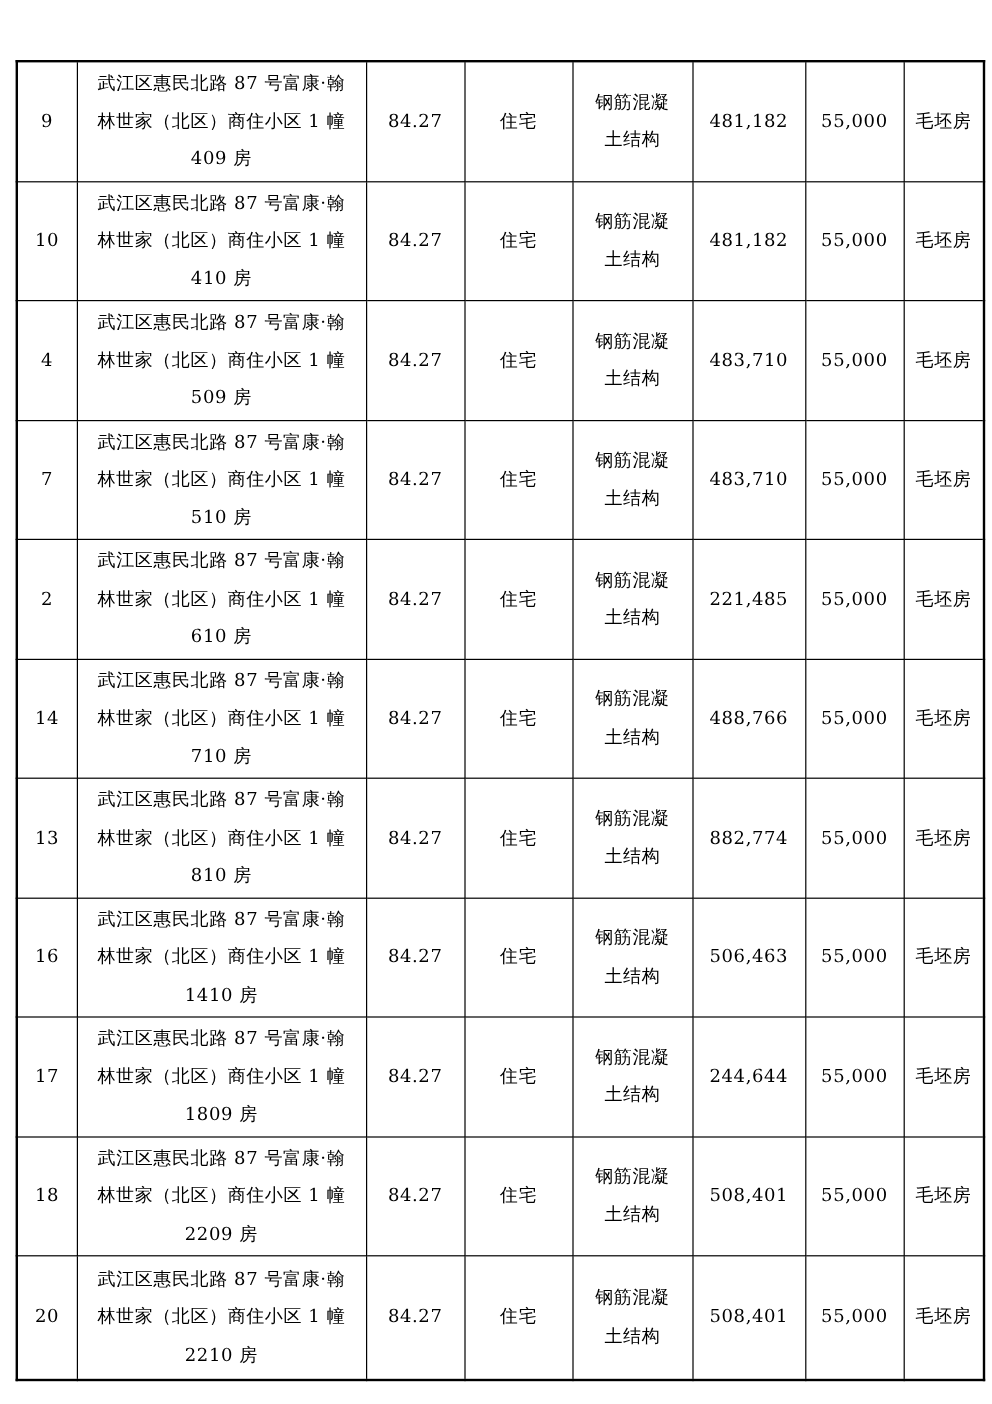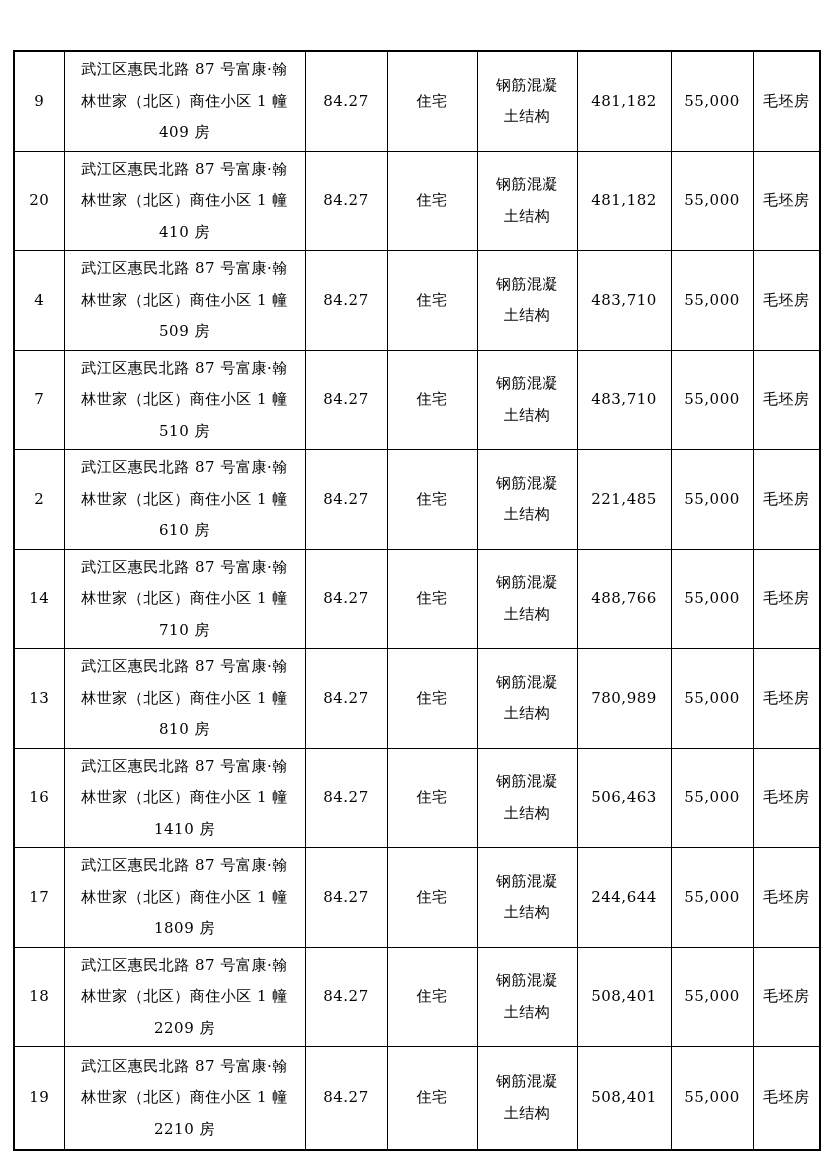--- a/index.html
+++ b/index.html
@@ -74,138 +74,138 @@
 409 房</td>
         <td class="num">84.27</td>
         <td>住宅</td>
         <td>钢筋混凝
 土结构</td>
         <td class="num">481,182</td>
         <td class="num">55,000</td>
         <td>毛坯房</td>
       </tr>
       <tr>
+        <td class="num">10</td>
+        <td>武江区惠民北路 87 号富康·翰
+林世家（北区）商住小区 1 幢
+410 房</td>
+        <td class="num">84.27</td>
+        <td>住宅</td>
+        <td>钢筋混凝
+土结构</td>
+        <td class="num">481,182</td>
+        <td class="num">55,000</td>
+        <td>毛坯房</td>
+      </tr>
+      <tr>
+        <td class="num">4</td>
+        <td>武江区惠民北路 87 号富康·翰
+林世家（北区）商住小区 1 幢
+509 房</td>
+        <td class="num">84.27</td>
+        <td>住宅</td>
+        <td>钢筋混凝
+土结构</td>
+        <td class="num">483,710</td>
+        <td class="num">55,000</td>
+        <td>毛坯房</td>
+      </tr>
+      <tr>
+        <td class="num">7</td>
+        <td>武江区惠民北路 87 号富康·翰
+林世家（北区）商住小区 1 幢
+510 房</td>
+        <td class="num">84.27</td>
+        <td>住宅</td>
+        <td>钢筋混凝
+土结构</td>
+        <td class="num">483,710</td>
+        <td class="num">55,000</td>
+        <td>毛坯房</td>
+      </tr>
+      <tr>
+        <td class="num">2</td>
+        <td>武江区惠民北路 87 号富康·翰
+林世家（北区）商住小区 1 幢
+610 房</td>
+        <td class="num">84.27</td>
+        <td>住宅</td>
+        <td>钢筋混凝
+土结构</td>
+        <td class="num">221,485</td>
+        <td class="num">55,000</td>
+        <td>毛坯房</td>
+      </tr>
+      <tr>
+        <td class="num">14</td>
+        <td>武江区惠民北路 87 号富康·翰
+林世家（北区）商住小区 1 幢
+710 房</td>
+        <td class="num">84.27</td>
+        <td>住宅</td>
+        <td>钢筋混凝
+土结构</td>
+        <td class="num">488,766</td>
+        <td class="num">55,000</td>
+        <td>毛坯房</td>
+      </tr>
+      <tr>
+        <td class="num">13</td>
+        <td>武江区惠民北路 87 号富康·翰
+林世家（北区）商住小区 1 幢
+810 房</td>
+        <td class="num">84.27</td>
+        <td>住宅</td>
+        <td>钢筋混凝
+土结构</td>
+        <td class="num">882,774</td>
+        <td class="num">55,000</td>
+        <td>毛坯房</td>
+      </tr>
+      <tr>
+        <td class="num">16</td>
+        <td>武江区惠民北路 87 号富康·翰
+林世家（北区）商住小区 1 幢
+1410 房</td>
+        <td class="num">84.27</td>
+        <td>住宅</td>
+        <td>钢筋混凝
+土结构</td>
+        <td class="num">506,463</td>
+        <td class="num">55,000</td>
+        <td>毛坯房</td>
+      </tr>
+      <tr>
+        <td class="num">17</td>
+        <td>武江区惠民北路 87 号富康·翰
+林世家（北区）商住小区 1 幢
+1809 房</td>
+        <td class="num">84.27</td>
+        <td>住宅</td>
+        <td>钢筋混凝
+土结构</td>
+        <td class="num">244,644</td>
+        <td class="num">55,000</td>
+        <td>毛坯房</td>
+      </tr>
+      <tr>
+        <td class="num">18</td>
+        <td>武江区惠民北路 87 号富康·翰
+林世家（北区）商住小区 1 幢
+2209 房</td>
+        <td class="num">84.27</td>
+        <td>住宅</td>
+        <td>钢筋混凝
+土结构</td>
+        <td class="num">508,401</td>
+        <td class="num">55,000</td>
+        <td>毛坯房</td>
+      </tr>
+      <tr>
         <td class="num">20</td>
-        <td>武江区惠民北路 87 号富康·翰
-林世家（北区）商住小区 1 幢
-410 房</td>
-        <td class="num">84.27</td>
-        <td>住宅</td>
-        <td>钢筋混凝
-土结构</td>
-        <td class="num">481,182</td>
-        <td class="num">55,000</td>
-        <td>毛坯房</td>
-      </tr>
-      <tr>
-        <td class="num">4</td>
-        <td>武江区惠民北路 87 号富康·翰
-林世家（北区）商住小区 1 幢
-509 房</td>
-        <td class="num">84.27</td>
-        <td>住宅</td>
-        <td>钢筋混凝
-土结构</td>
-        <td class="num">483,710</td>
-        <td class="num">55,000</td>
-        <td>毛坯房</td>
-      </tr>
-      <tr>
-        <td class="num">7</td>
-        <td>武江区惠民北路 87 号富康·翰
-林世家（北区）商住小区 1 幢
-510 房</td>
-        <td class="num">84.27</td>
-        <td>住宅</td>
-        <td>钢筋混凝
-土结构</td>
-        <td class="num">483,710</td>
-        <td class="num">55,000</td>
-        <td>毛坯房</td>
-      </tr>
-      <tr>
-        <td class="num">2</td>
-        <td>武江区惠民北路 87 号富康·翰
-林世家（北区）商住小区 1 幢
-610 房</td>
-        <td class="num">84.27</td>
-        <td>住宅</td>
-        <td>钢筋混凝
-土结构</td>
-        <td class="num">221,485</td>
-        <td class="num">55,000</td>
-        <td>毛坯房</td>
-      </tr>
-      <tr>
-        <td class="num">14</td>
-        <td>武江区惠民北路 87 号富康·翰
-林世家（北区）商住小区 1 幢
-710 房</td>
-        <td class="num">84.27</td>
-        <td>住宅</td>
-        <td>钢筋混凝
-土结构</td>
-        <td class="num">488,766</td>
-        <td class="num">55,000</td>
-        <td>毛坯房</td>
-      </tr>
-      <tr>
-        <td class="num">13</td>
-        <td>武江区惠民北路 87 号富康·翰
-林世家（北区）商住小区 1 幢
-810 房</td>
-        <td class="num">84.27</td>
-        <td>住宅</td>
-        <td>钢筋混凝
-土结构</td>
-        <td class="num">780,989</td>
-        <td class="num">55,000</td>
-        <td>毛坯房</td>
-      </tr>
-      <tr>
-        <td class="num">16</td>
-        <td>武江区惠民北路 87 号富康·翰
-林世家（北区）商住小区 1 幢
-1410 房</td>
-        <td class="num">84.27</td>
-        <td>住宅</td>
-        <td>钢筋混凝
-土结构</td>
-        <td class="num">506,463</td>
-        <td class="num">55,000</td>
-        <td>毛坯房</td>
-      </tr>
-      <tr>
-        <td class="num">17</td>
-        <td>武江区惠民北路 87 号富康·翰
-林世家（北区）商住小区 1 幢
-1809 房</td>
-        <td class="num">84.27</td>
-        <td>住宅</td>
-        <td>钢筋混凝
-土结构</td>
-        <td class="num">244,644</td>
-        <td class="num">55,000</td>
-        <td>毛坯房</td>
-      </tr>
-      <tr>
-        <td class="num">18</td>
-        <td>武江区惠民北路 87 号富康·翰
-林世家（北区）商住小区 1 幢
-2209 房</td>
-        <td class="num">84.27</td>
-        <td>住宅</td>
-        <td>钢筋混凝
-土结构</td>
-        <td class="num">508,401</td>
-        <td class="num">55,000</td>
-        <td>毛坯房</td>
-      </tr>
-      <tr>
-        <td class="num">19</td>
         <td>武江区惠民北路 87 号富康·翰
 林世家（北区）商住小区 1 幢
 2210 房</td>
         <td class="num">84.27</td>
         <td>住宅</td>
         <td>钢筋混凝
 土结构</td>
         <td class="num">508,401</td>
         <td class="num">55,000</td>
         <td>毛坯房</td>

